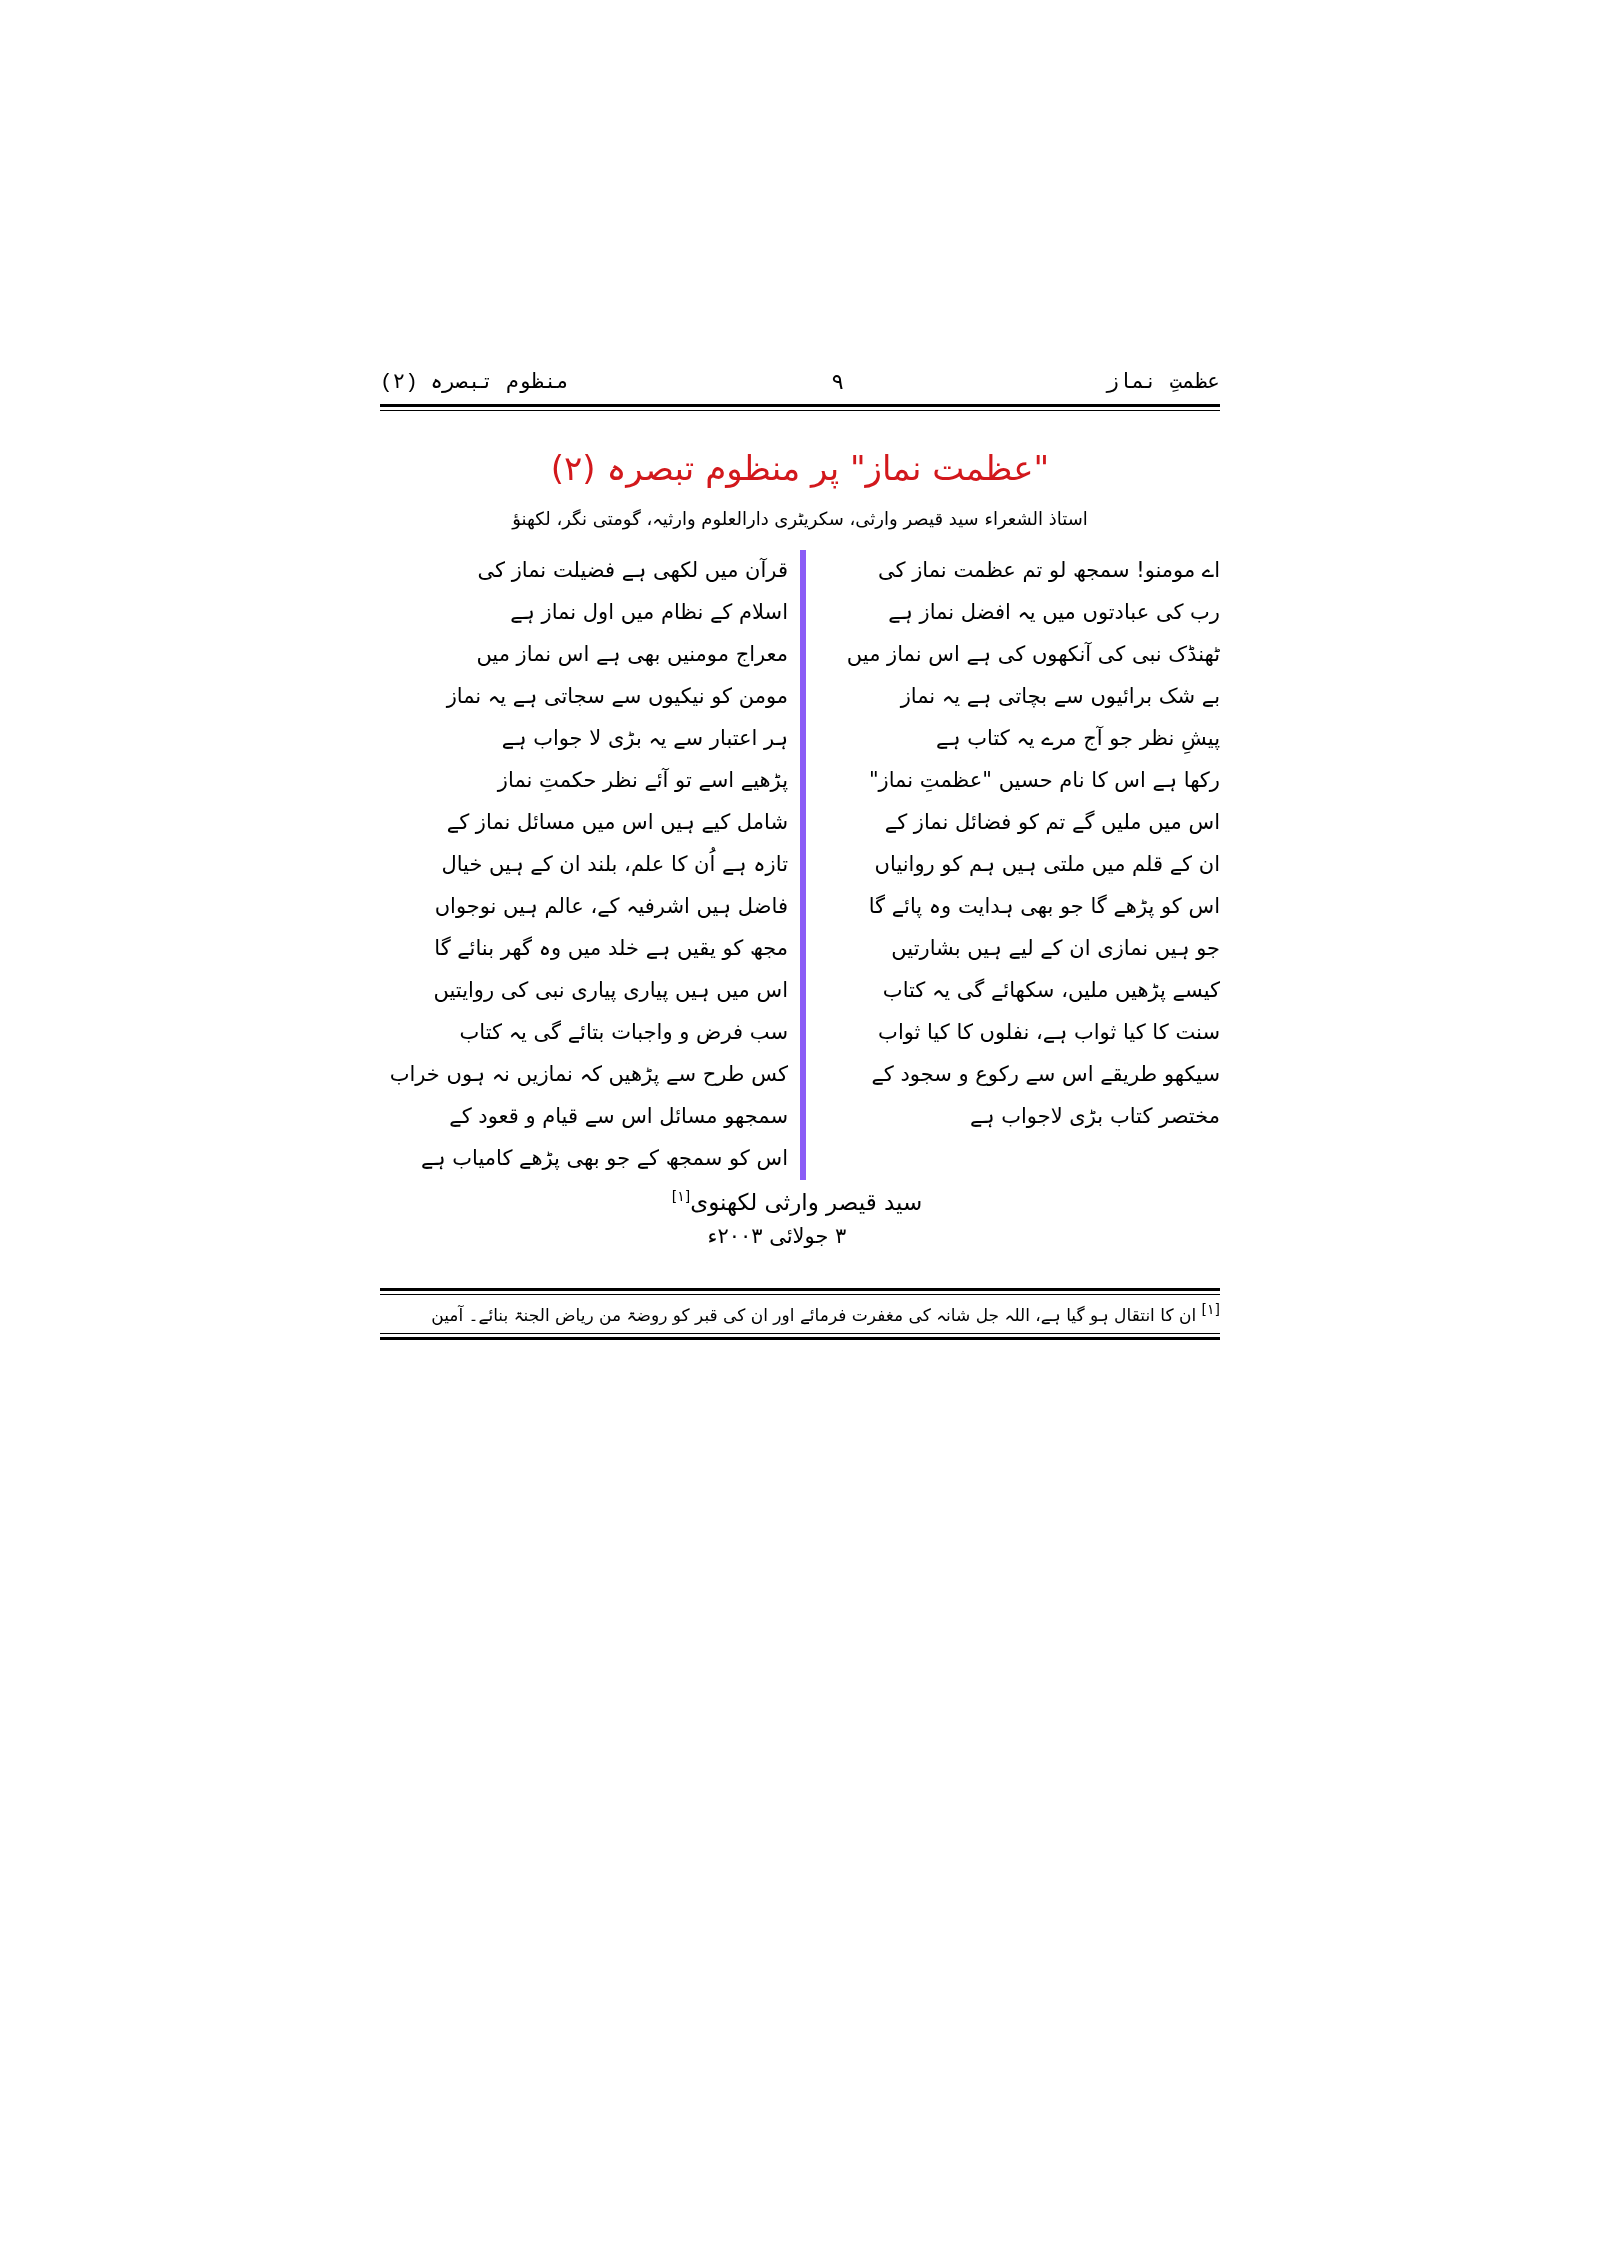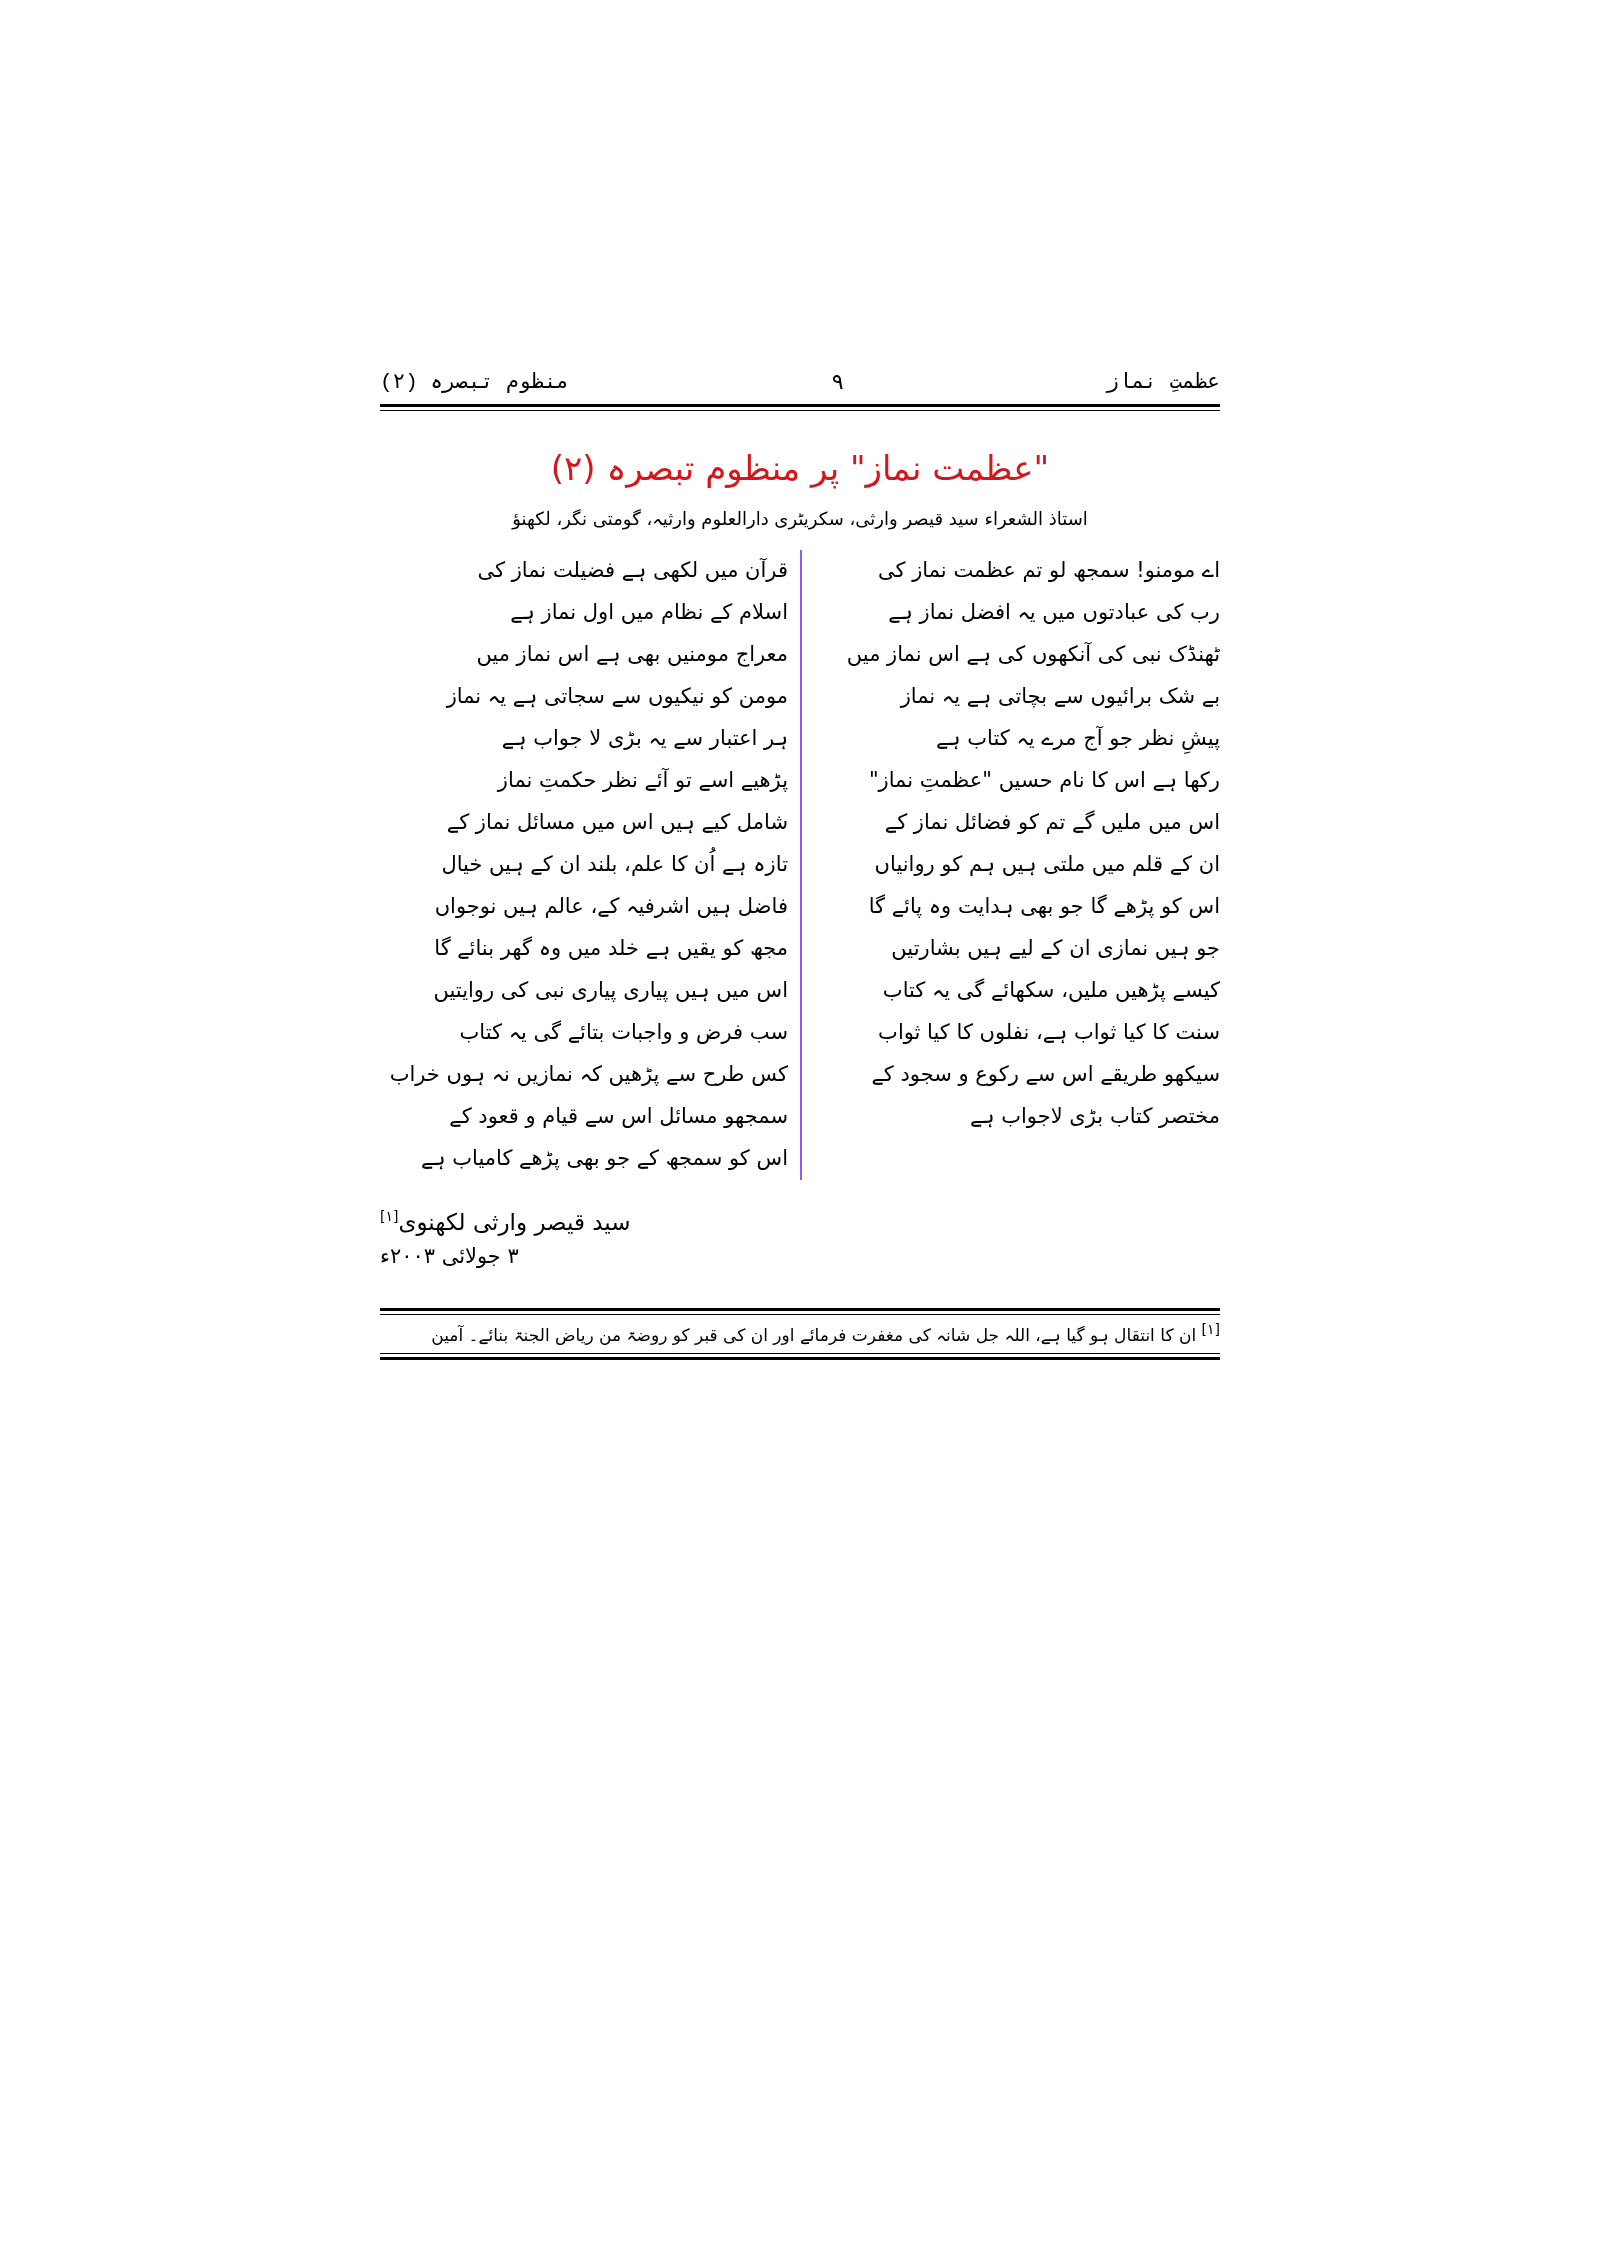--- a/index.html
+++ b/index.html
@@ -72,21 +72,21 @@
     flex-direction: row;
     direction: rtl;
     gap: 0;
   }
   .col {
     width: 50%;
     box-sizing: border-box;
     direction: rtl;
   }
   .col.right {
-    border-left: 2px solid #8b5cf6;
+    border-left: 6px solid #8b5cf6;
     padding-left: 20px;
   }
   .col.left {
     padding-right: 12px;
   }
   .line {
     font-size: 21px;
     line-height: 1.0;
     color: #000;
     white-space: nowrap;
@@ -104,23 +104,23 @@
     text-align: center;
     direction: rtl;
   }
   .closing .line2 {
     font-size: 22px;
     line-height: 1.7;
     color: #000;
   }
   
   .signature {
-    margin-top: 28px;
-    direction: rtl;
-    text-align: left;
+    margin-top: 8px;
+    direction: rtl;
+    text-align: center;
     padding-right: 6px;
   }
   .signature .name {
     font-size: 23px;
     color: #000;
   }
   .signature .date {
     font-size: 21px;
     color: #000;
     margin-top: 10px;

